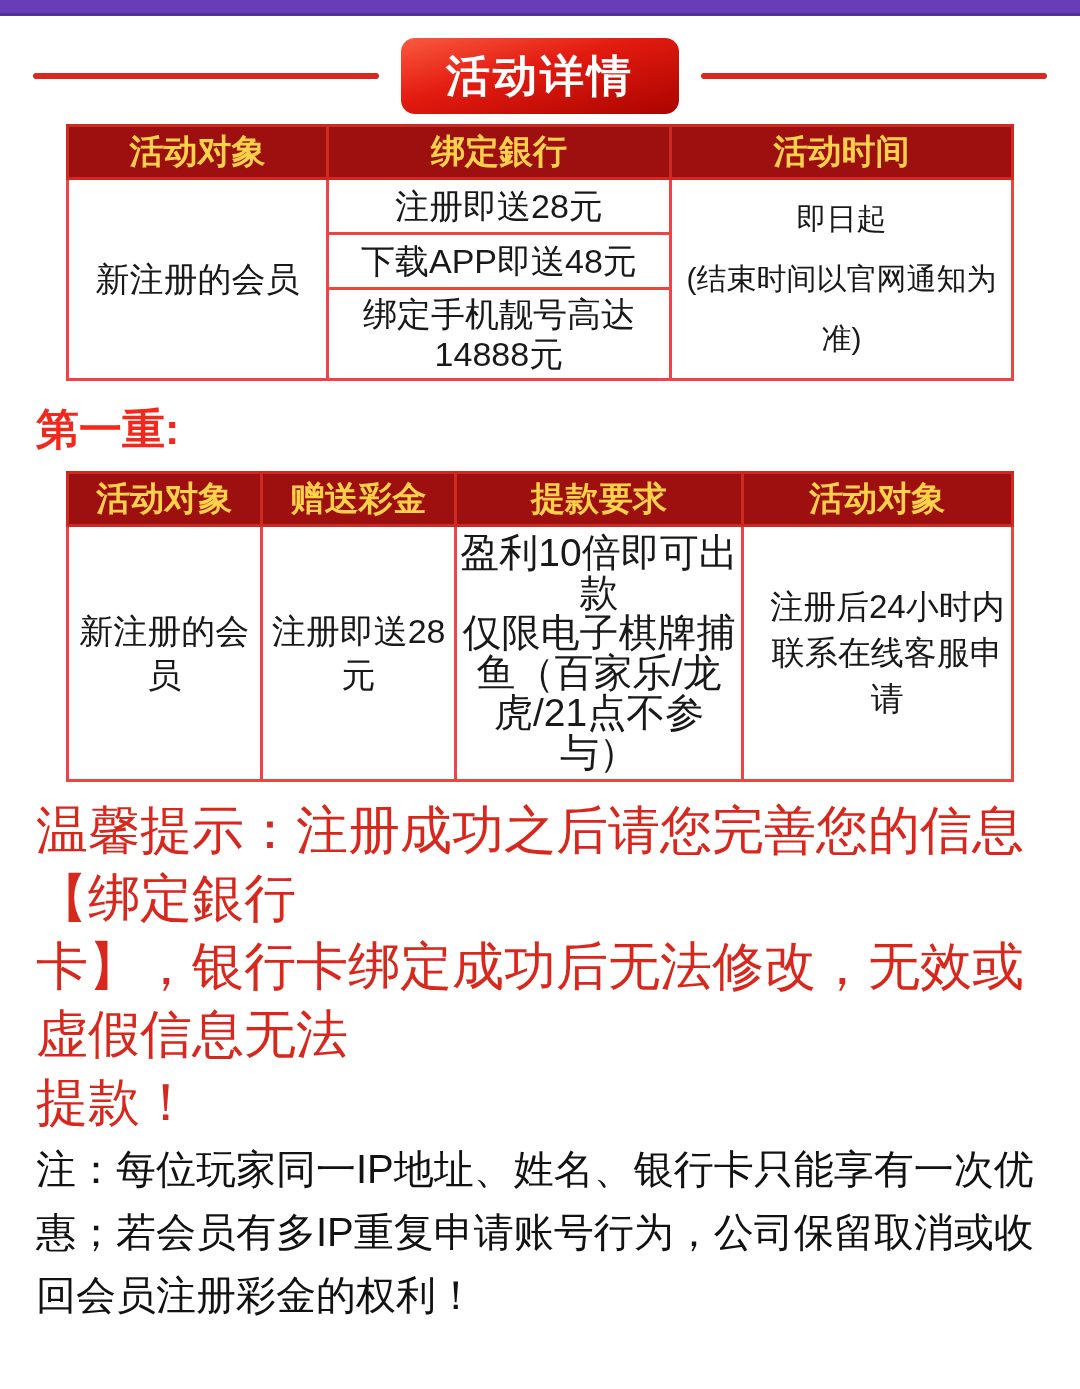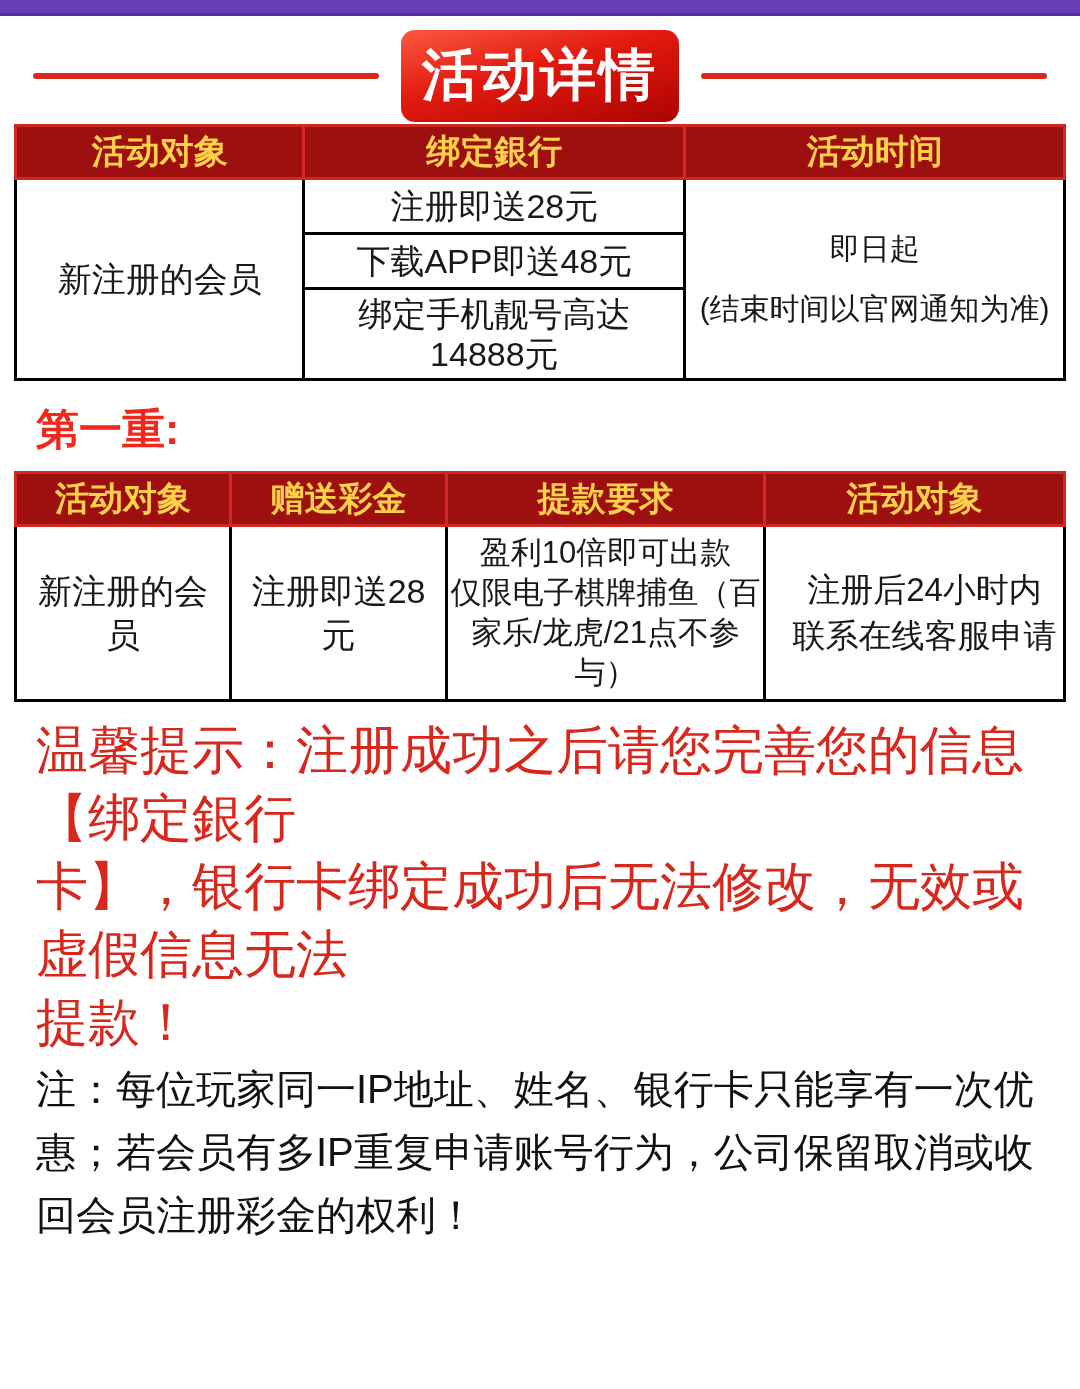--- a/index.html
+++ b/index.html
@@ -18,53 +18,53 @@
   .banner-row {
     margin-top: 24px;
     display: flex; align-items: center; justify-content: center;
     height: 72px;
   }
   .banner-line {
     width: 346px; height: 6px;
     background: #d9281e; border-radius: 3px;
   }
   .badge {
-    width: 278px; height: 92px; margin: 0 22px;
+    width: 278px; height: 76px; margin: 0 22px;
     border-radius: 14px;
     background: linear-gradient(165deg, #fa5a40 0%, #e31b10 42%, #ab0300 100%);
     display: flex; align-items: center; justify-content: center;
-    color: #ffffff; font-size: 56px; font-weight: 700; letter-spacing: 3px;
+    color: #ffffff; font-size: 44px; font-weight: 700; letter-spacing: 3px;
   }
   .intro {
     margin: 27px 36px 0;
     font-size: 40px; line-height: 70px; font-weight: 500;
     white-space: pre-line;
   }
   .tbl {
     border-collapse: collapse; table-layout: fixed;
-    width: 1052px; margin: 12px auto 0;
+    width: 948px; margin: 12px auto 0;
     text-align: center;
   }
   .tbl th {
     background: #9e0f10; color: #ffd24a;
     font-size: 34px; font-weight: 700;
     height: 50px; padding: 2px;
     border: 3px solid #cf2a22;
   }
   .tbl td {
-    border: 3px solid #000000;
+    border: 3px solid #ef4444;
     font-size: 34px; font-weight: 500; color: #191919;
     vertical-align: middle; white-space: pre-line;
     padding: 4px 6px; line-height: 44px;
   }
   .tbl1 .gift-row { height: 52px; }
   .tbl1 .gift-tall { height: 76px; line-height: 40px; }
   .tbl1 .time-cell { font-size: 30px; line-height: 60px; }
   .tbl2 .body-row td { height: 158px; }
-  .tbl2 .withdraw-cell { font-size: 31px; line-height: 40px; padding: 6px 2px; margin-top: 12px; }
+  .tbl2 .withdraw-cell { font-size: 39px; line-height: 40px; padding: 6px 2px; margin-top: 12px; }
   .tbl2 .apply-cell { font-size: 33px; line-height: 46px; padding-left: 26px; }
   .heading {
     margin: 20px 36px 8px;
     font-size: 43px; font-weight: 700; color: #f2281c;
   }
   .para {
     margin: 6px 36px 0;
     font-size: 40px; line-height: 68px; font-weight: 500;
     white-space: pre-line;
   }

